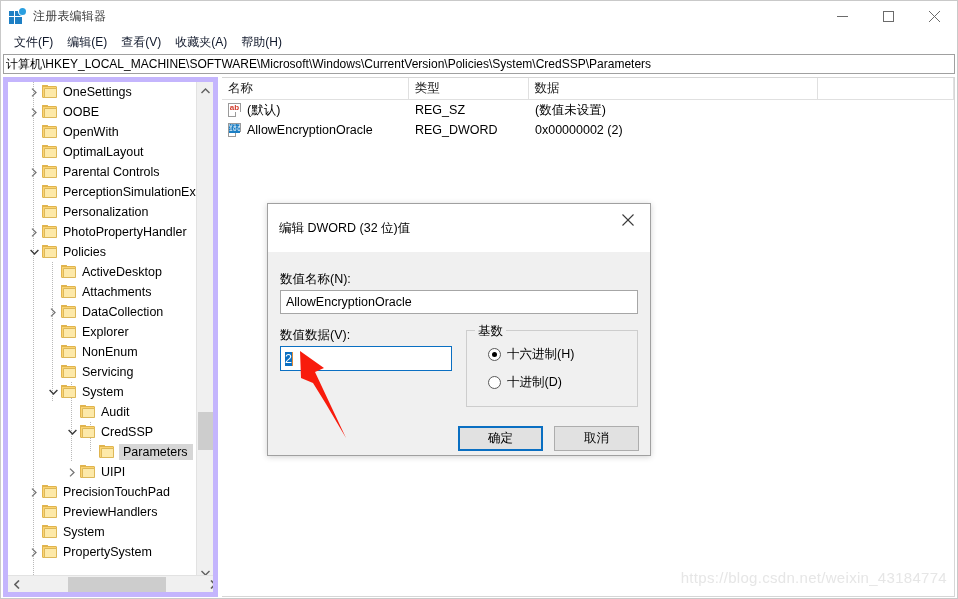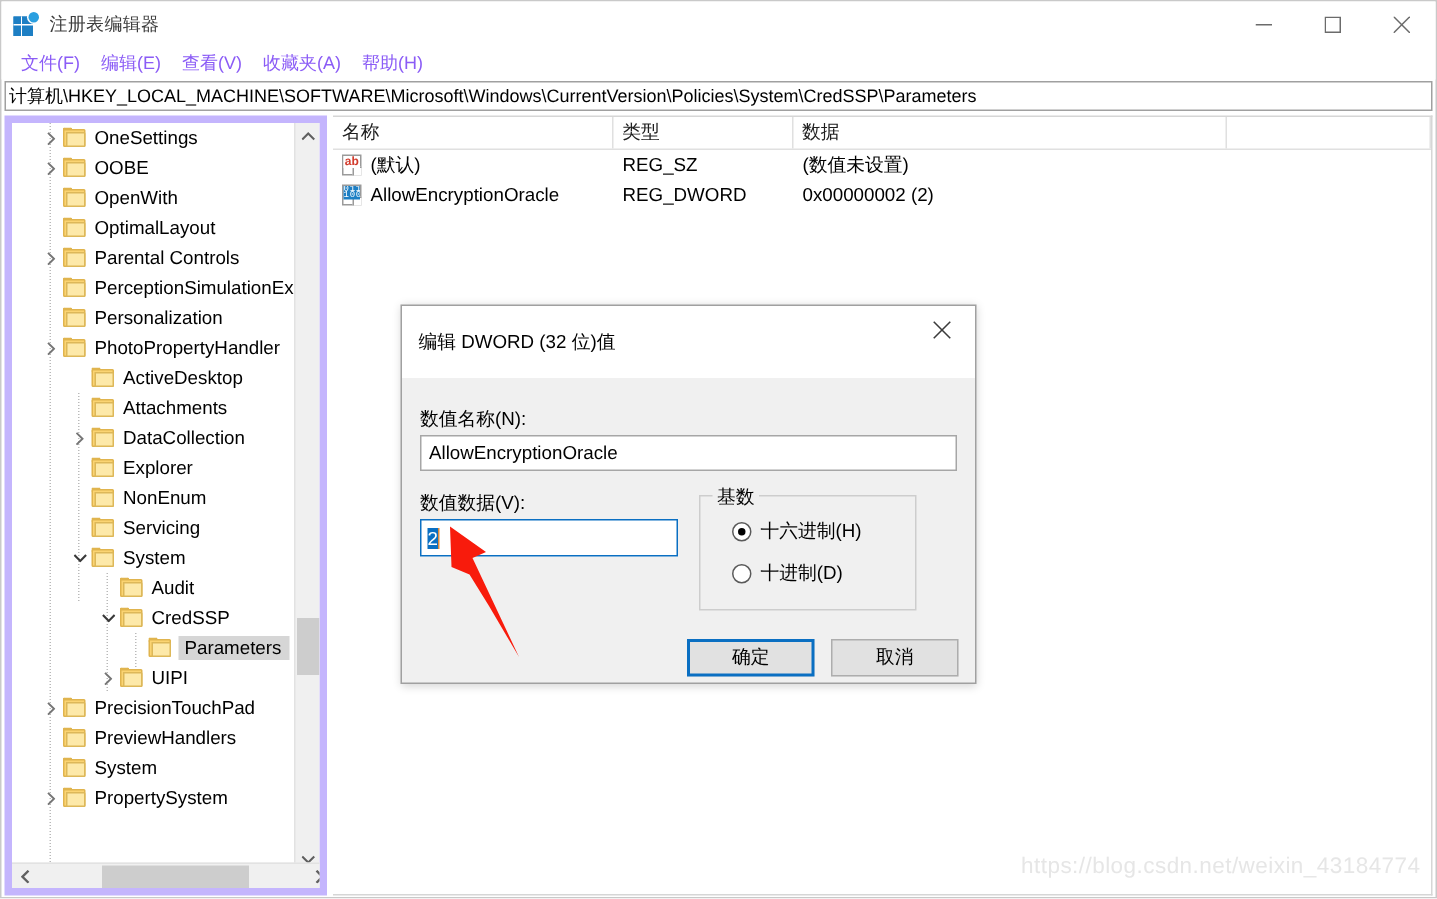--- a/index.html
+++ b/index.html
@@ -54,21 +54,21 @@
     color: #6b6b6b;
   }
   .winbtn svg { display: block; }
 
   
   .menubar {
     position: absolute; left: 0; top: 31px; width: 956px; height: 21px;
     background: #ffffff; display: flex; align-items: center; padding-left: 6px;
   }
   .menuitem {
-    font-size: 12px; color: #8b5cf6; padding: 2px 7px; white-space: nowrap;
+    font-size: 12px; color: #0f172a; padding: 2px 7px; white-space: nowrap;
   }
 
   
   .addrbar {
     position: absolute; left: 2px; top: 53px; width: 952px; height: 20px;
     background: #ffffff; border: 1px solid #a0a0a0;
     display: flex; align-items: center;
     font-size: 12px; color: #000000;
     padding-left: 2px;
     overflow: hidden; white-space: nowrap;
@@ -391,20 +391,33 @@
             <svg width="6" height="9" viewBox="0 0 6 9">
               <polyline points="1,0.6 5,4.5 1,8.4" fill="none" stroke="#757575" stroke-width="1.3"></polyline>
             </svg>
           </span>
           <span class="folder">
             <span class="tab"></span>
             <span class="back"></span>
             <span class="front"></span>
           </span>
           <span class="label">PhotoPropertyHandler</span>
+        </div>
+        <div class="tnode" style="padding-left: 18px;">
+          <span class="twist">
+            <svg width="9" height="6" viewBox="0 0 9 6">
+              <polyline points="0.6,1 4.5,5 8.4,1" fill="none" stroke="#3a3a3a" stroke-width="1.4"></polyline>
+            </svg>
+          </span>
+          <span class="folder">
+            <span class="tab"></span>
+            <span class="back"></span>
+            <span class="front"></span>
+          </span>
+          <span class="label">Policies</span>
         </div>
         <div class="tnode" style="padding-left: 37px;">
           <span class="twist"></span>
           <span class="folder">
             <span class="tab"></span>
             <span class="back"></span>
             <span class="front"></span>
           </span>
           <span class="label">ActiveDesktop</span>
         </div>
@@ -647,21 +660,21 @@
 
       <div class="textfield" style="left:12px; top:38px; width:358px; height:24px;">AllowEncryptionOracle</div>
 
       <div class="lbl" style="left:12px; top:75px;">数值数据(V):</div>
 
       <div class="textfield focused" style="left:12px; top:94px; width:172px; height:25px; padding-left:4px;">
         <span class="sel-text">2</span>
           <span class="caret"></span>
       </div>
 
-      <div class="groupbox" style="left:198px; top:78px; width:145px; height:77px;">
+      <div class="groupbox" style="left:198px; top:78px; width:172px; height:77px;">
         <span class="gl">基数</span>
         <div class="radio-row" style="left:21px; top:15px;">
           <span class="radio on"></span>
           <span>十六进制(H)</span>
         </div>
         <div class="radio-row" style="left:21px; top:43px;">
           <span class="radio"></span>
           <span>十进制(D)</span>
         </div>
       </div>

